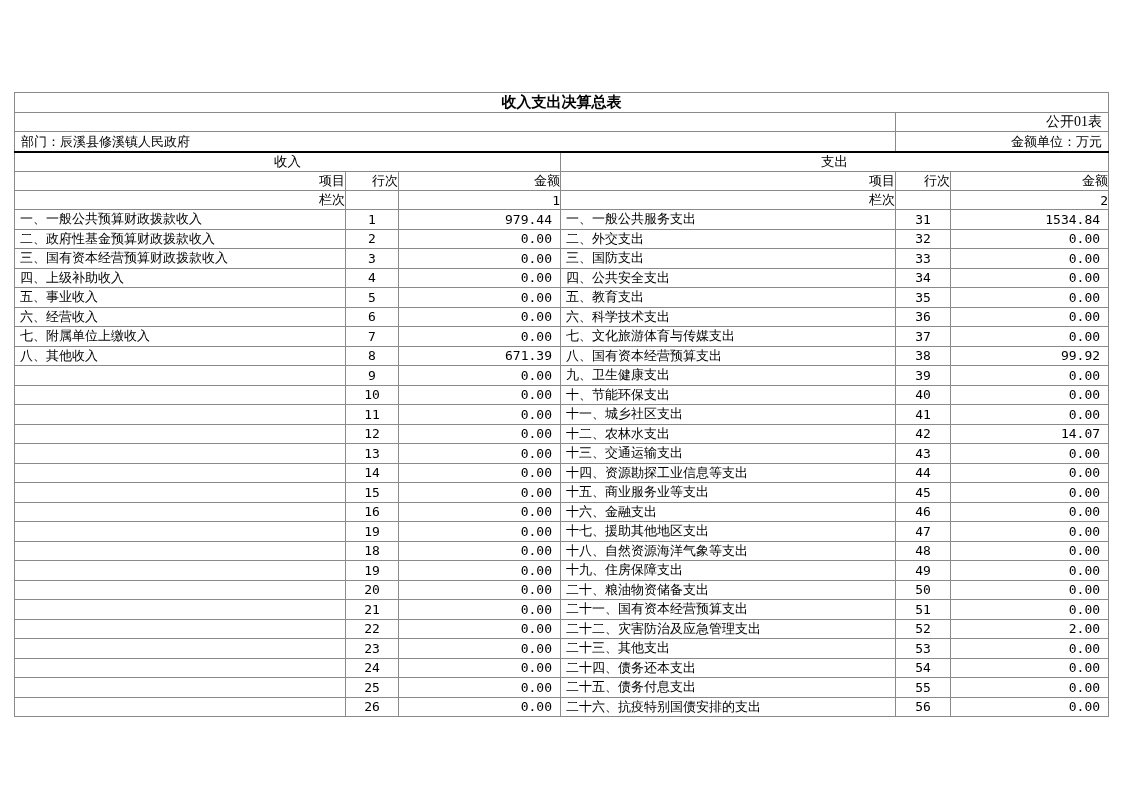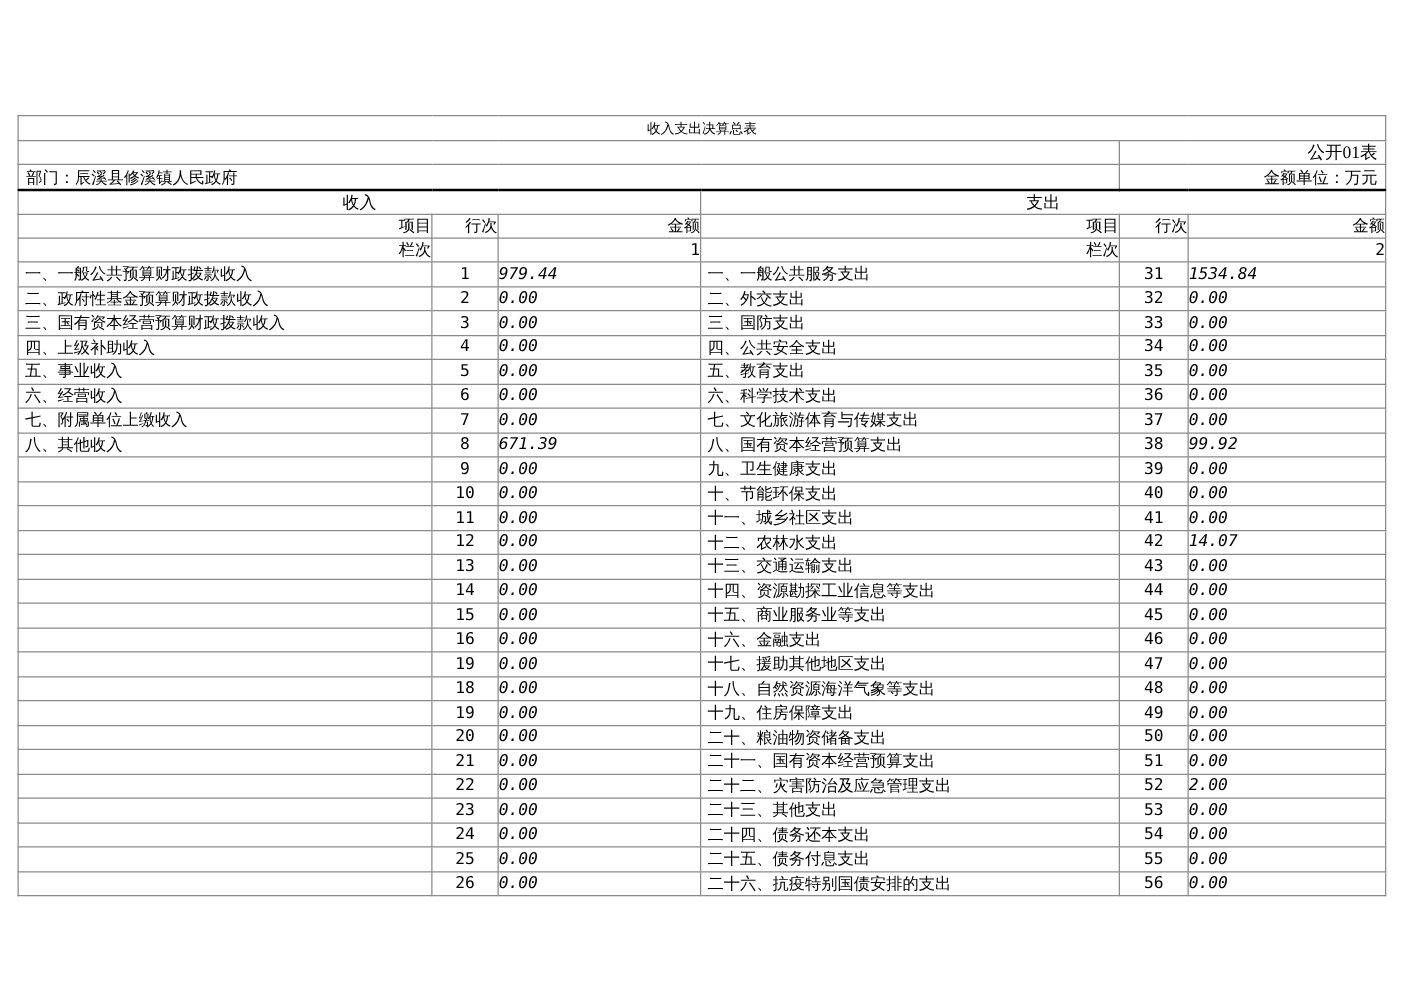--- a/index.html
+++ b/index.html
@@ -30,22 +30,22 @@
     white-space: nowrap;
     padding: 0;
     vertical-align: middle;
   }
   .cn  { font-family: "Liberation Serif", "DejaVu Serif", serif; }
   .num { font-family: "DejaVu Sans Mono", "Liberation Mono", monospace; font-size: 12px; }
 
   tr.r-title td { height: 19px; }
   .title {
     text-align: center;
-    font-weight: normal;
-    font-size: 11px;
+    font-weight: bold;
+    font-size: 15px;
     margin-left: 48px;
   }
   tr.r-pub td { height: 18px; }
   .pub {
     text-align: right;
     font-weight: normal;
     font-size: 14px;
     padding-right: 6px !important;
   }
   tr.r-dept td { height: 19px; }
@@ -66,21 +66,21 @@
     height: 17px;
   }
   tr.r-head td, tr.r-rank td {
     text-align: right;
     font-size: 13px;
     height: 17px;
   }
   tr.r-data td { height: 18.5px; font-size: 13px; }
   td.item { text-align: left;  padding-left: 5px !important; }
   td.line { text-align: center; }
-  td.amt  { text-align: left; padding-right: 8px !important; font-style: italic; }
+  td.amt  { text-align: right; padding-right: 8px !important; }
 </style>
 </head>
 <body>
 
 <div class="page">
   <table class="main">
     <colgroup>
       <col style="width:331px">
       <col style="width:53px">
       <col style="width:162px">

